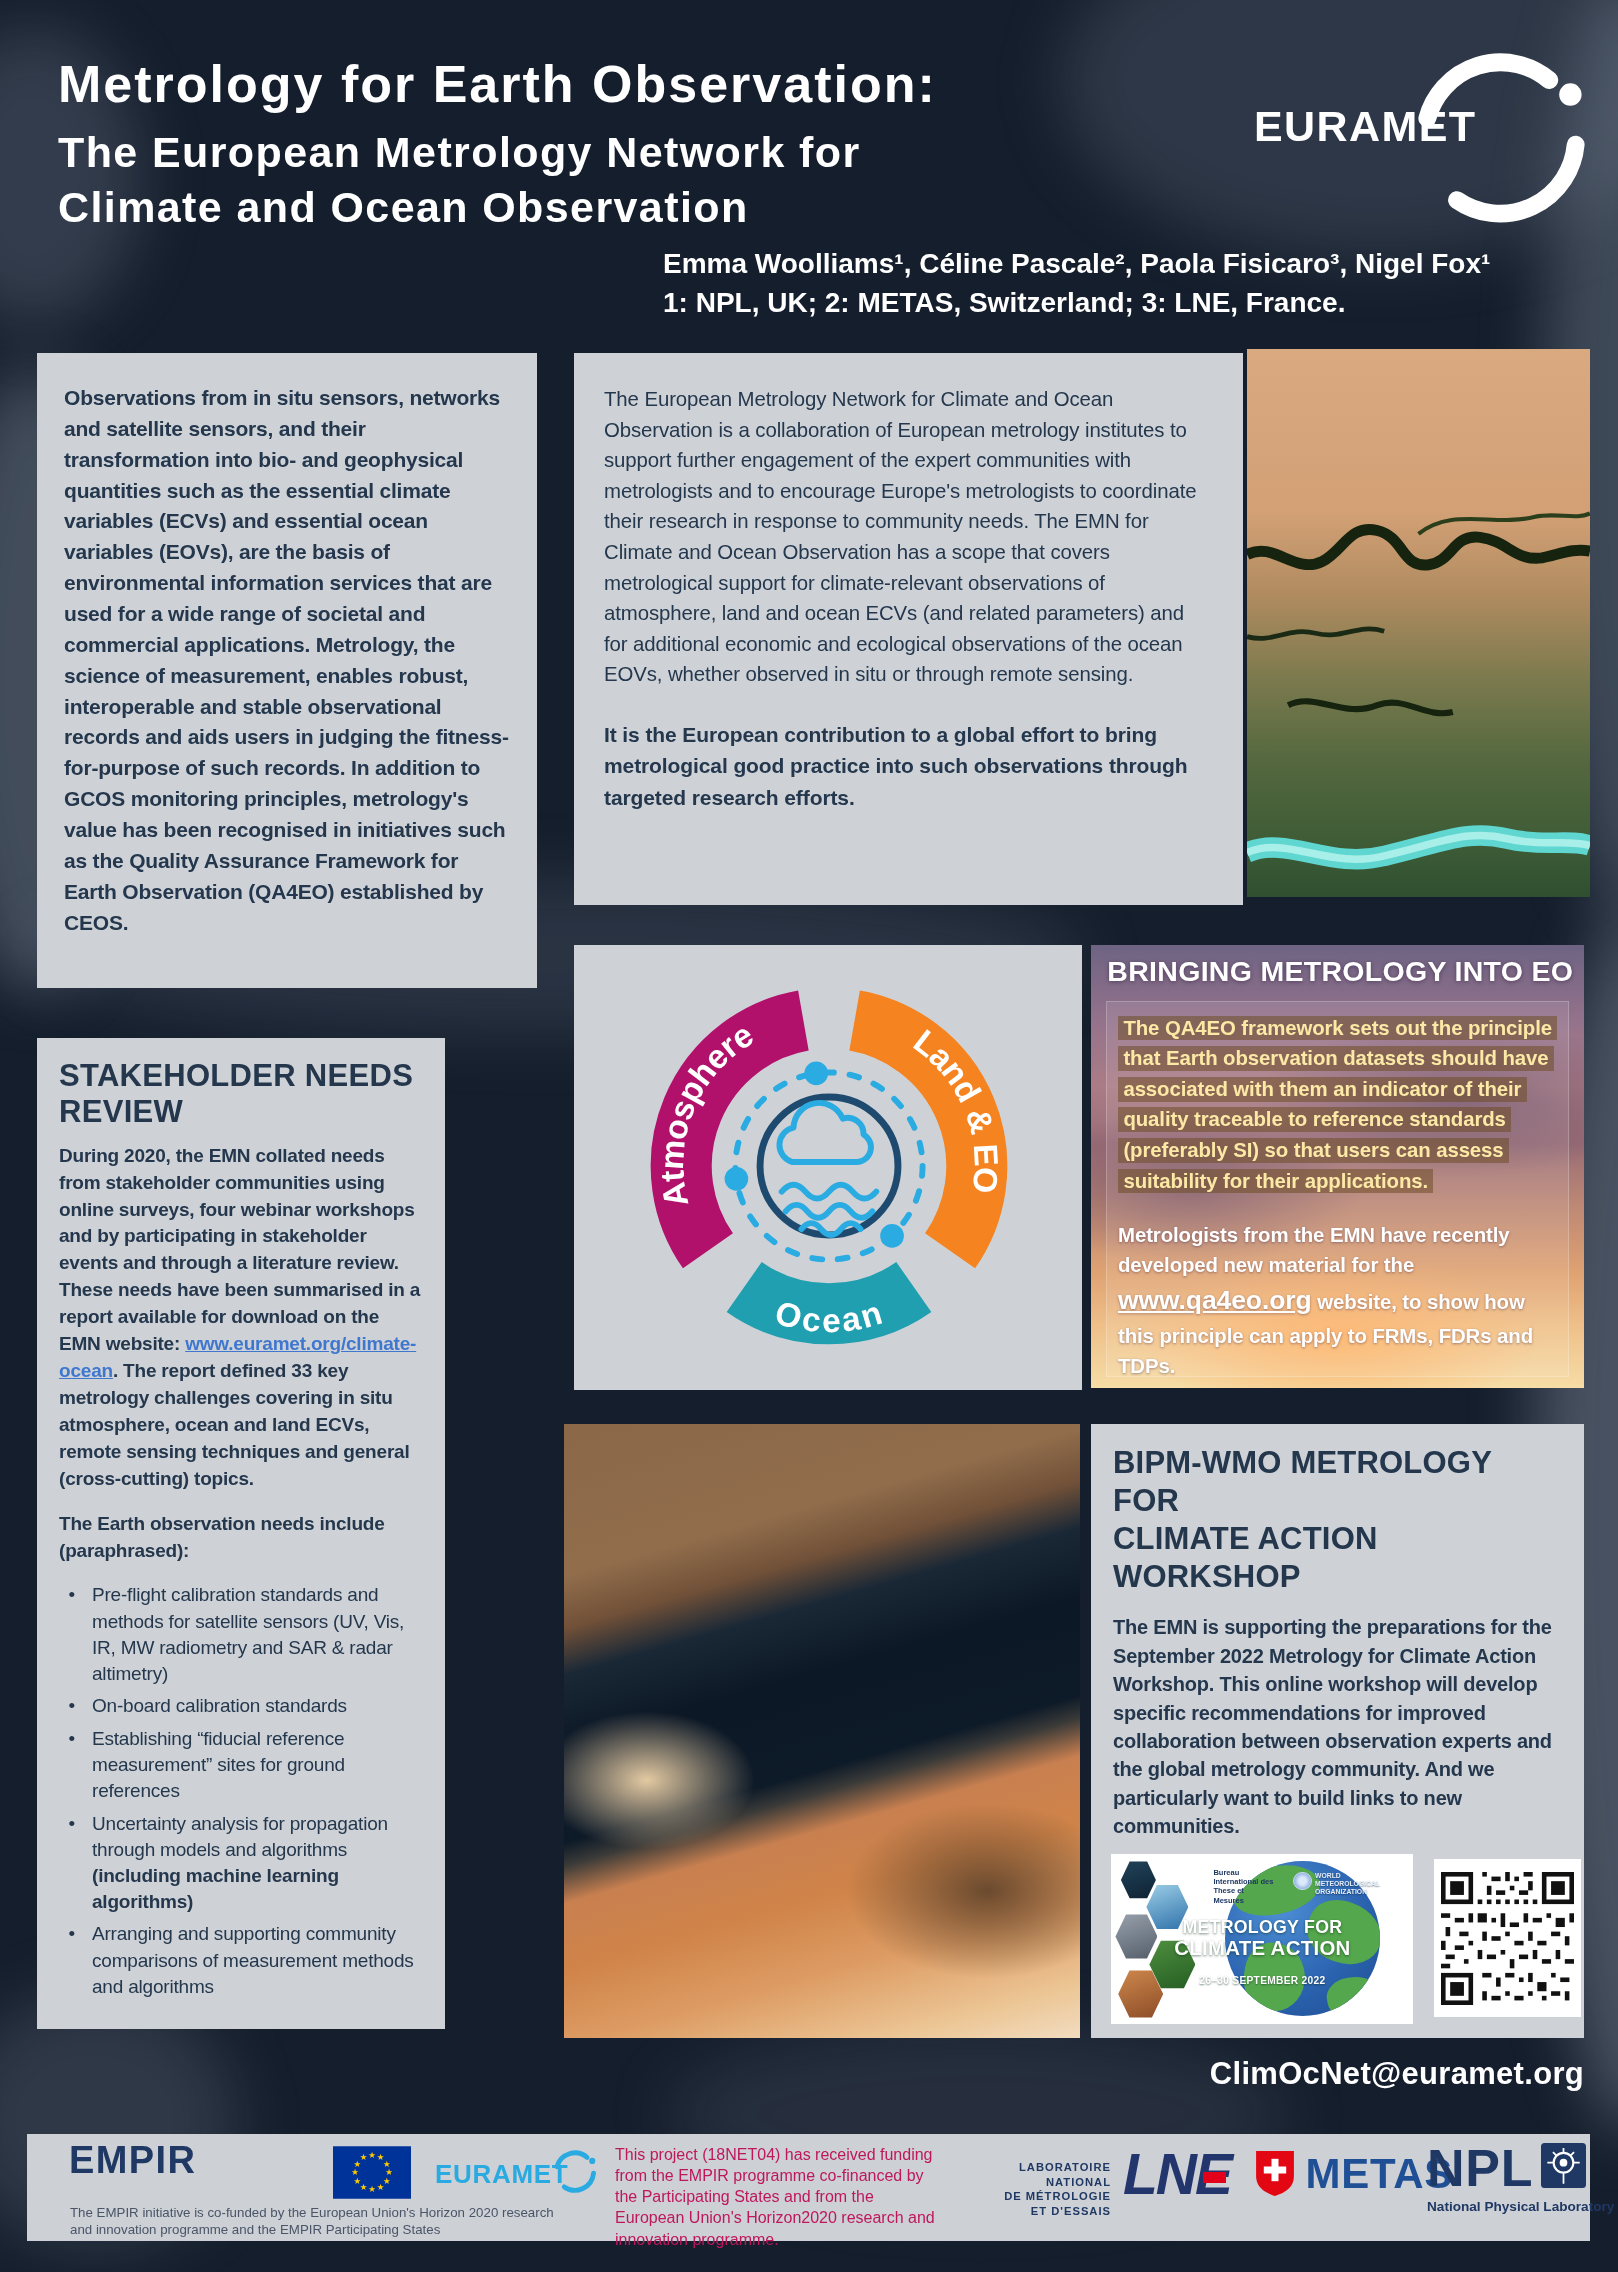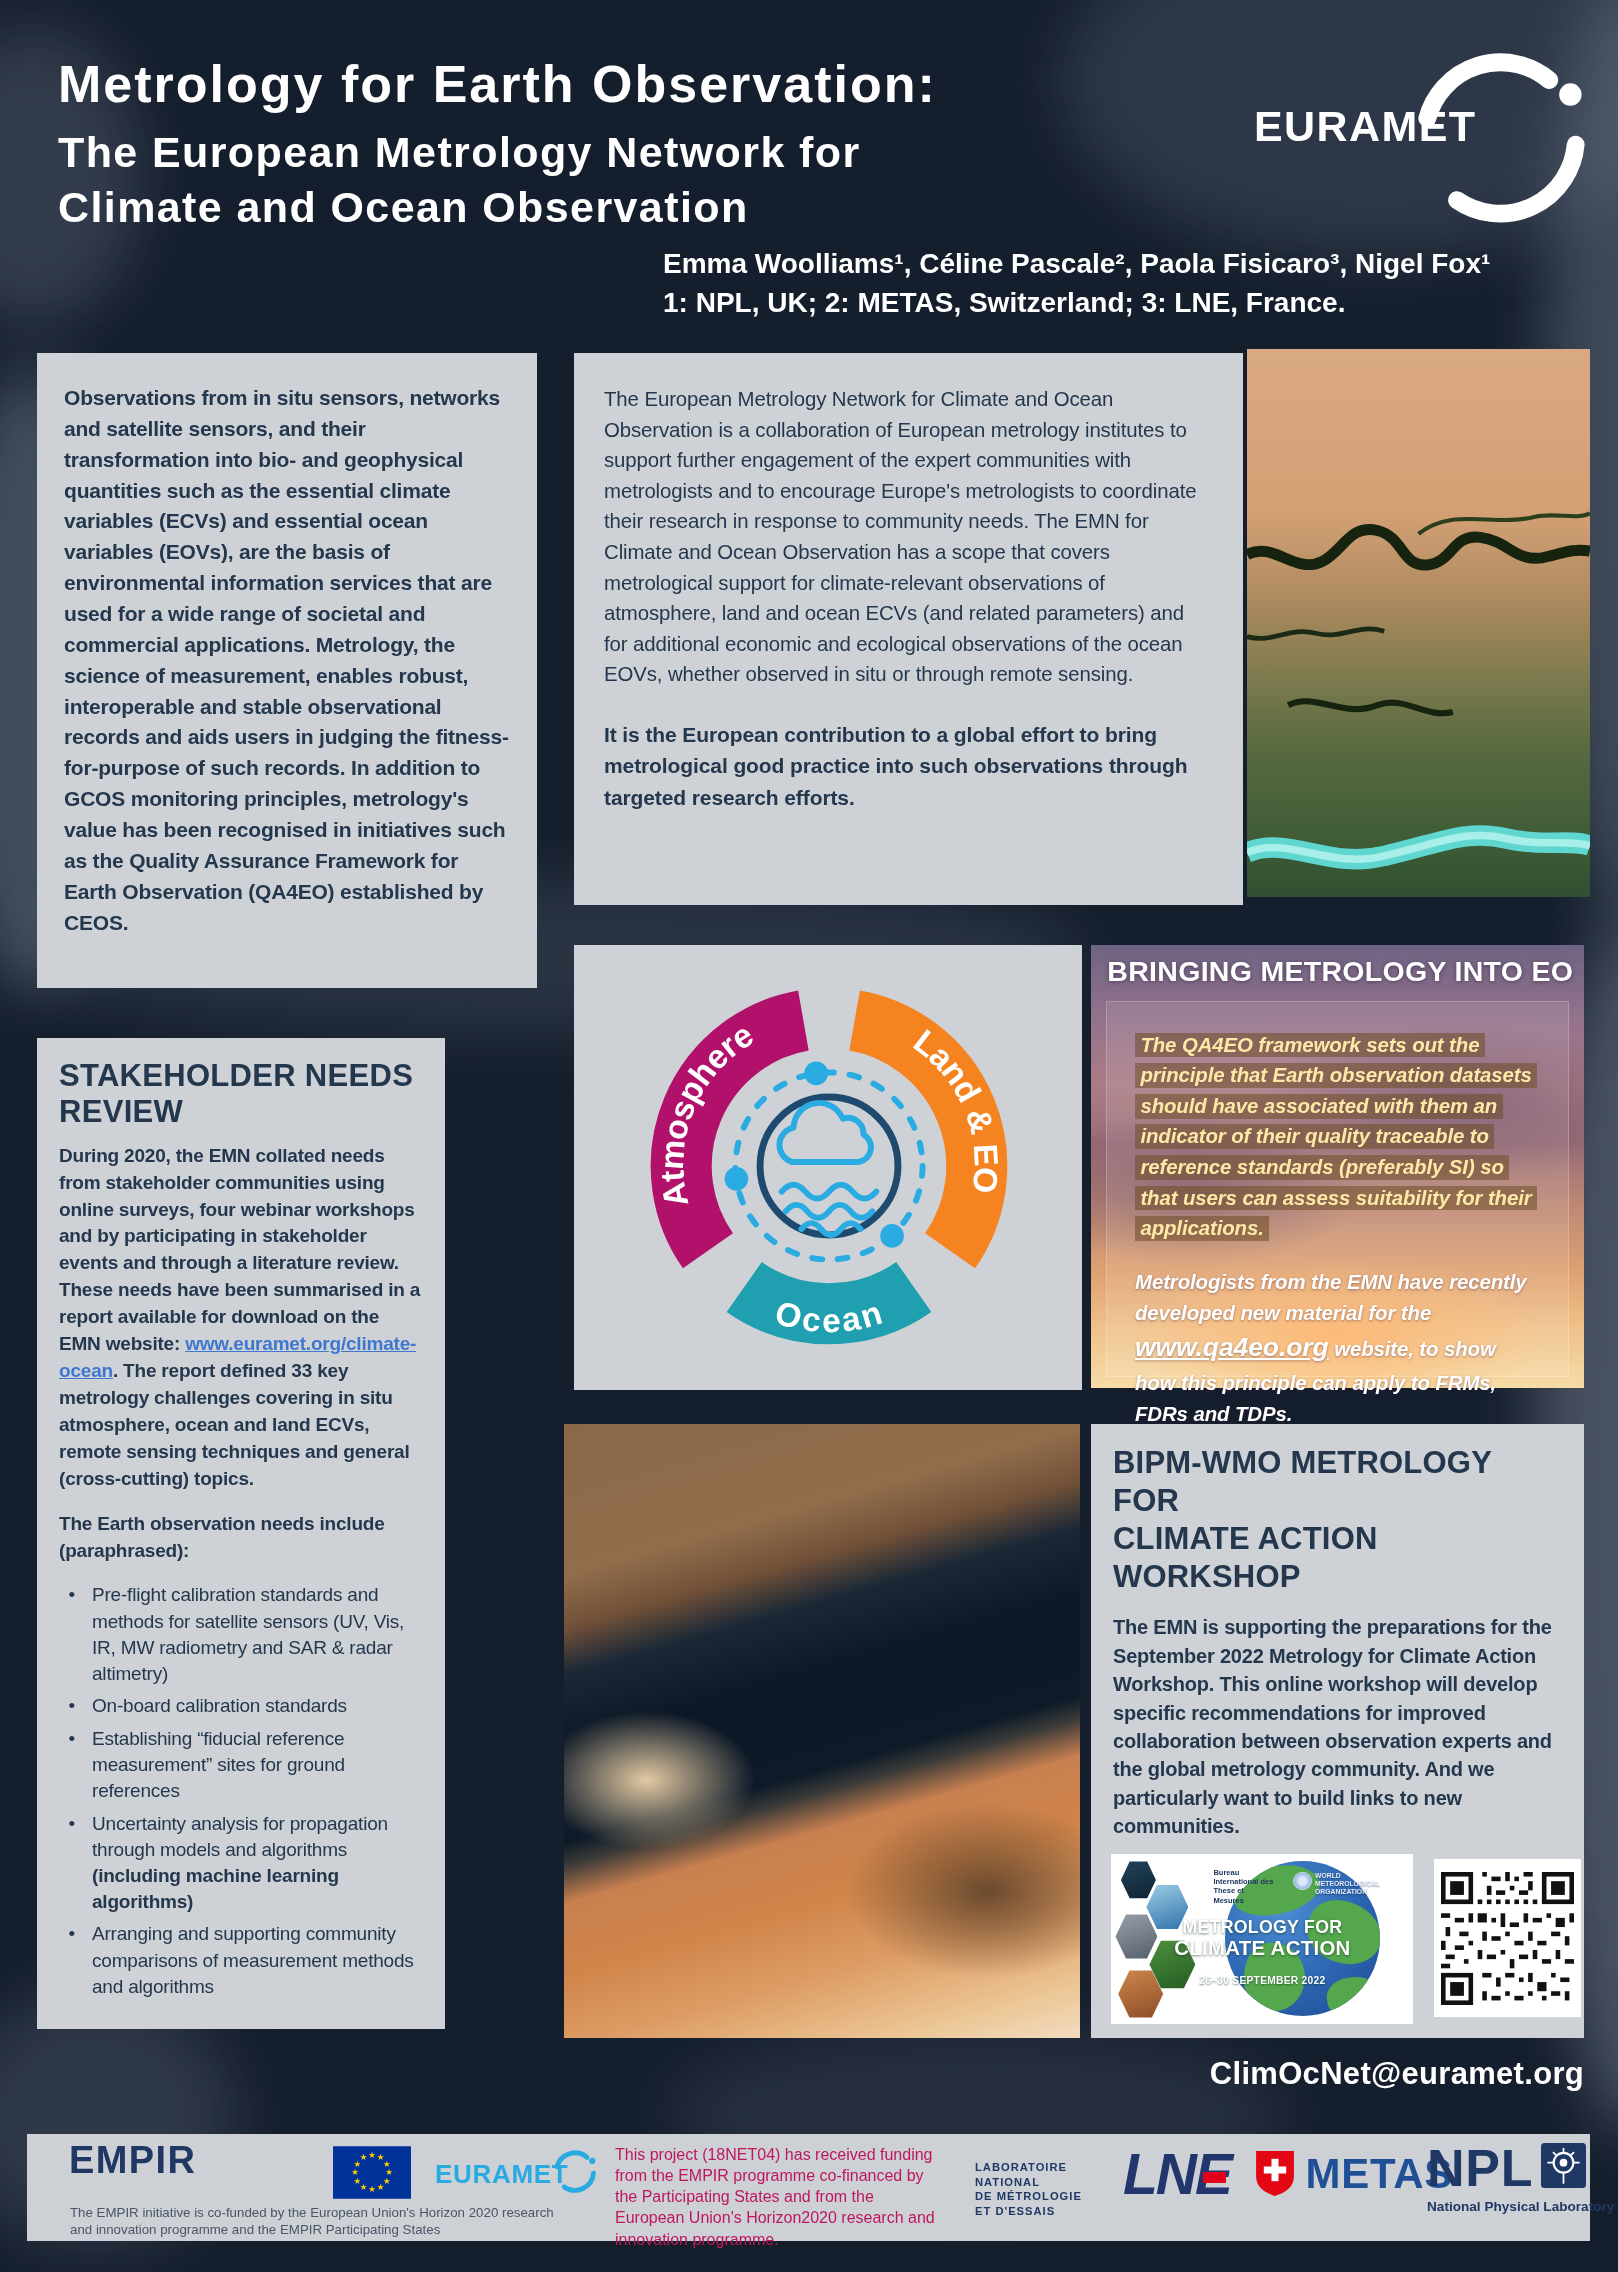--- a/index.html
+++ b/index.html
@@ -64,21 +64,21 @@
   
   .bring-box{position:absolute; left:1091px; top:945px; width:493px; height:443px; color:#fff;
     background:
       radial-gradient(ellipse 70% 30% at 50% 88%, rgba(255,176,99,.85), rgba(255,176,99,0) 60%),
       radial-gradient(ellipse 50% 25% at 20% 55%, rgba(90,60,95,.5), rgba(90,60,95,0) 70%),
       radial-gradient(ellipse 60% 25% at 75% 35%, rgba(70,50,85,.45), rgba(70,50,85,0) 70%),
       linear-gradient(180deg,#6e6383 0%,#96738c 18%,#ab7c85 32%,#9a6d76 45%,#c08a74 60%,#dfa272 74%,#efc089 86%,#f6dca6 100%);}
   .bring-box h2{margin:9.5px 0 0 16.3px; font-size:28.5px; letter-spacing:0.3px; text-shadow:0 1.4px 4.1px rgba(40,20,50,.5);}
   .bring-panel{position:absolute; left:15px; right:15px; top:56px; bottom:11px;
     background:rgba(255,255,255,.10); border:0.7px solid rgba(255,255,255,.22); padding:11px 11px; box-sizing:border-box;}
-  .bring-panel p{margin:17px; font-size:20.4px; line-height:1.5; font-weight:700; letter-spacing:-0.1px;font-style:italic;}
+  .bring-panel p{margin:0; font-size:20.4px; line-height:1.5; font-weight:700; letter-spacing:-0.1px;}
   .hl{background:rgba(110,76,38,.55); color:#fce9a6; padding:1.4px 5.4px;
       -webkit-box-decoration-break:clone; box-decoration-break:clone;}
   .bring-body{margin-top:23px !important; text-shadow:0 0.7px 2.7px rgba(60,30,60,.45);}
   .link-big{color:#fff; font-size:26.5px; text-decoration:underline; font-weight:700; cursor:pointer;}
 
   
   .work-box{left:1091px; top:1424px; width:493px; height:614px; padding:20.4px 22px; box-sizing:border-box;}
   .work-box h2{margin:0; font-size:31px; line-height:1.22; letter-spacing:0.2px;}
   .work-box .body{margin-top:17.7px; font-size:20px; line-height:1.42; font-weight:700; letter-spacing:-0.2px;}
   .work-box .abstracts{margin-top:23px; font-size:24px; font-weight:700;}
@@ -113,21 +113,21 @@
     color:#fff; font-size:31px; font-weight:700; letter-spacing:0.3px;}
 
   
   .footer{position:absolute; left:27px; top:2134px; width:1563px; height:107px; background:#cdd0d5;}
   .empir-text{position:absolute; left:42px; top:5.4px; font-size:38px; font-weight:700; color:#1f3864; letter-spacing:1.4px;}
   .eu-flag{position:absolute; left:306px; top:12.2px; width:78px; height:53px;}
   .euramet-mini{position:absolute; left:408px; top:24.5px; color:#29abe2; font-size:26px; font-weight:700; letter-spacing:0.7px;}
   .euramet-mini svg{position:absolute; left:114px; top:-15px; width:52px; height:52px;}
   .empir-caption{position:absolute; left:43px; top:71px; width:489px; font-size:13.3px; line-height:1.25; color:#4a5568;}
   .funding{position:absolute; left:588px; top:9.5px; width:326px; font-size:16px; line-height:1.33; color:#be185d;}
-  .lne-caption{position:absolute; left:948px; top:26px; width:136px; text-align:left; font-size:11.2px; line-height:1.3;
+  .lne-caption{position:absolute; left:948px; top:26px; width:136px; text-align:right; font-size:11.2px; line-height:1.3;
     letter-spacing:1px; color:#1f3864; font-weight:700; white-space:pre-line;}
   .lne-mark{position:absolute; left:1096px; top:6.8px; font-size:57px; font-weight:700; font-style:italic; color:#23356d; letter-spacing:-2px;}
   .lne-red{position:absolute; right:5.4px; top:31px; width:23px; height:11px; background:#e2001a;}
   .metas{position:absolute; left:1227px; top:15px; display:flex; align-items:center; gap:9.5px;}
   .metas-shield{width:42px; height:49px;}
   .metas-text{font-size:42px; font-weight:700; color:#1f5096; letter-spacing:0.7px;}
   .npl{position:absolute; left:1400px; top:4.1px;}
   .npl-row{display:flex; align-items:flex-start; gap:8.2px;}
   .npl-text{font-size:52px; font-weight:700; color:#1f3864; letter-spacing:0.7px;}
   .npl-crest{width:45px; height:45px; margin-top:5.4px;}

